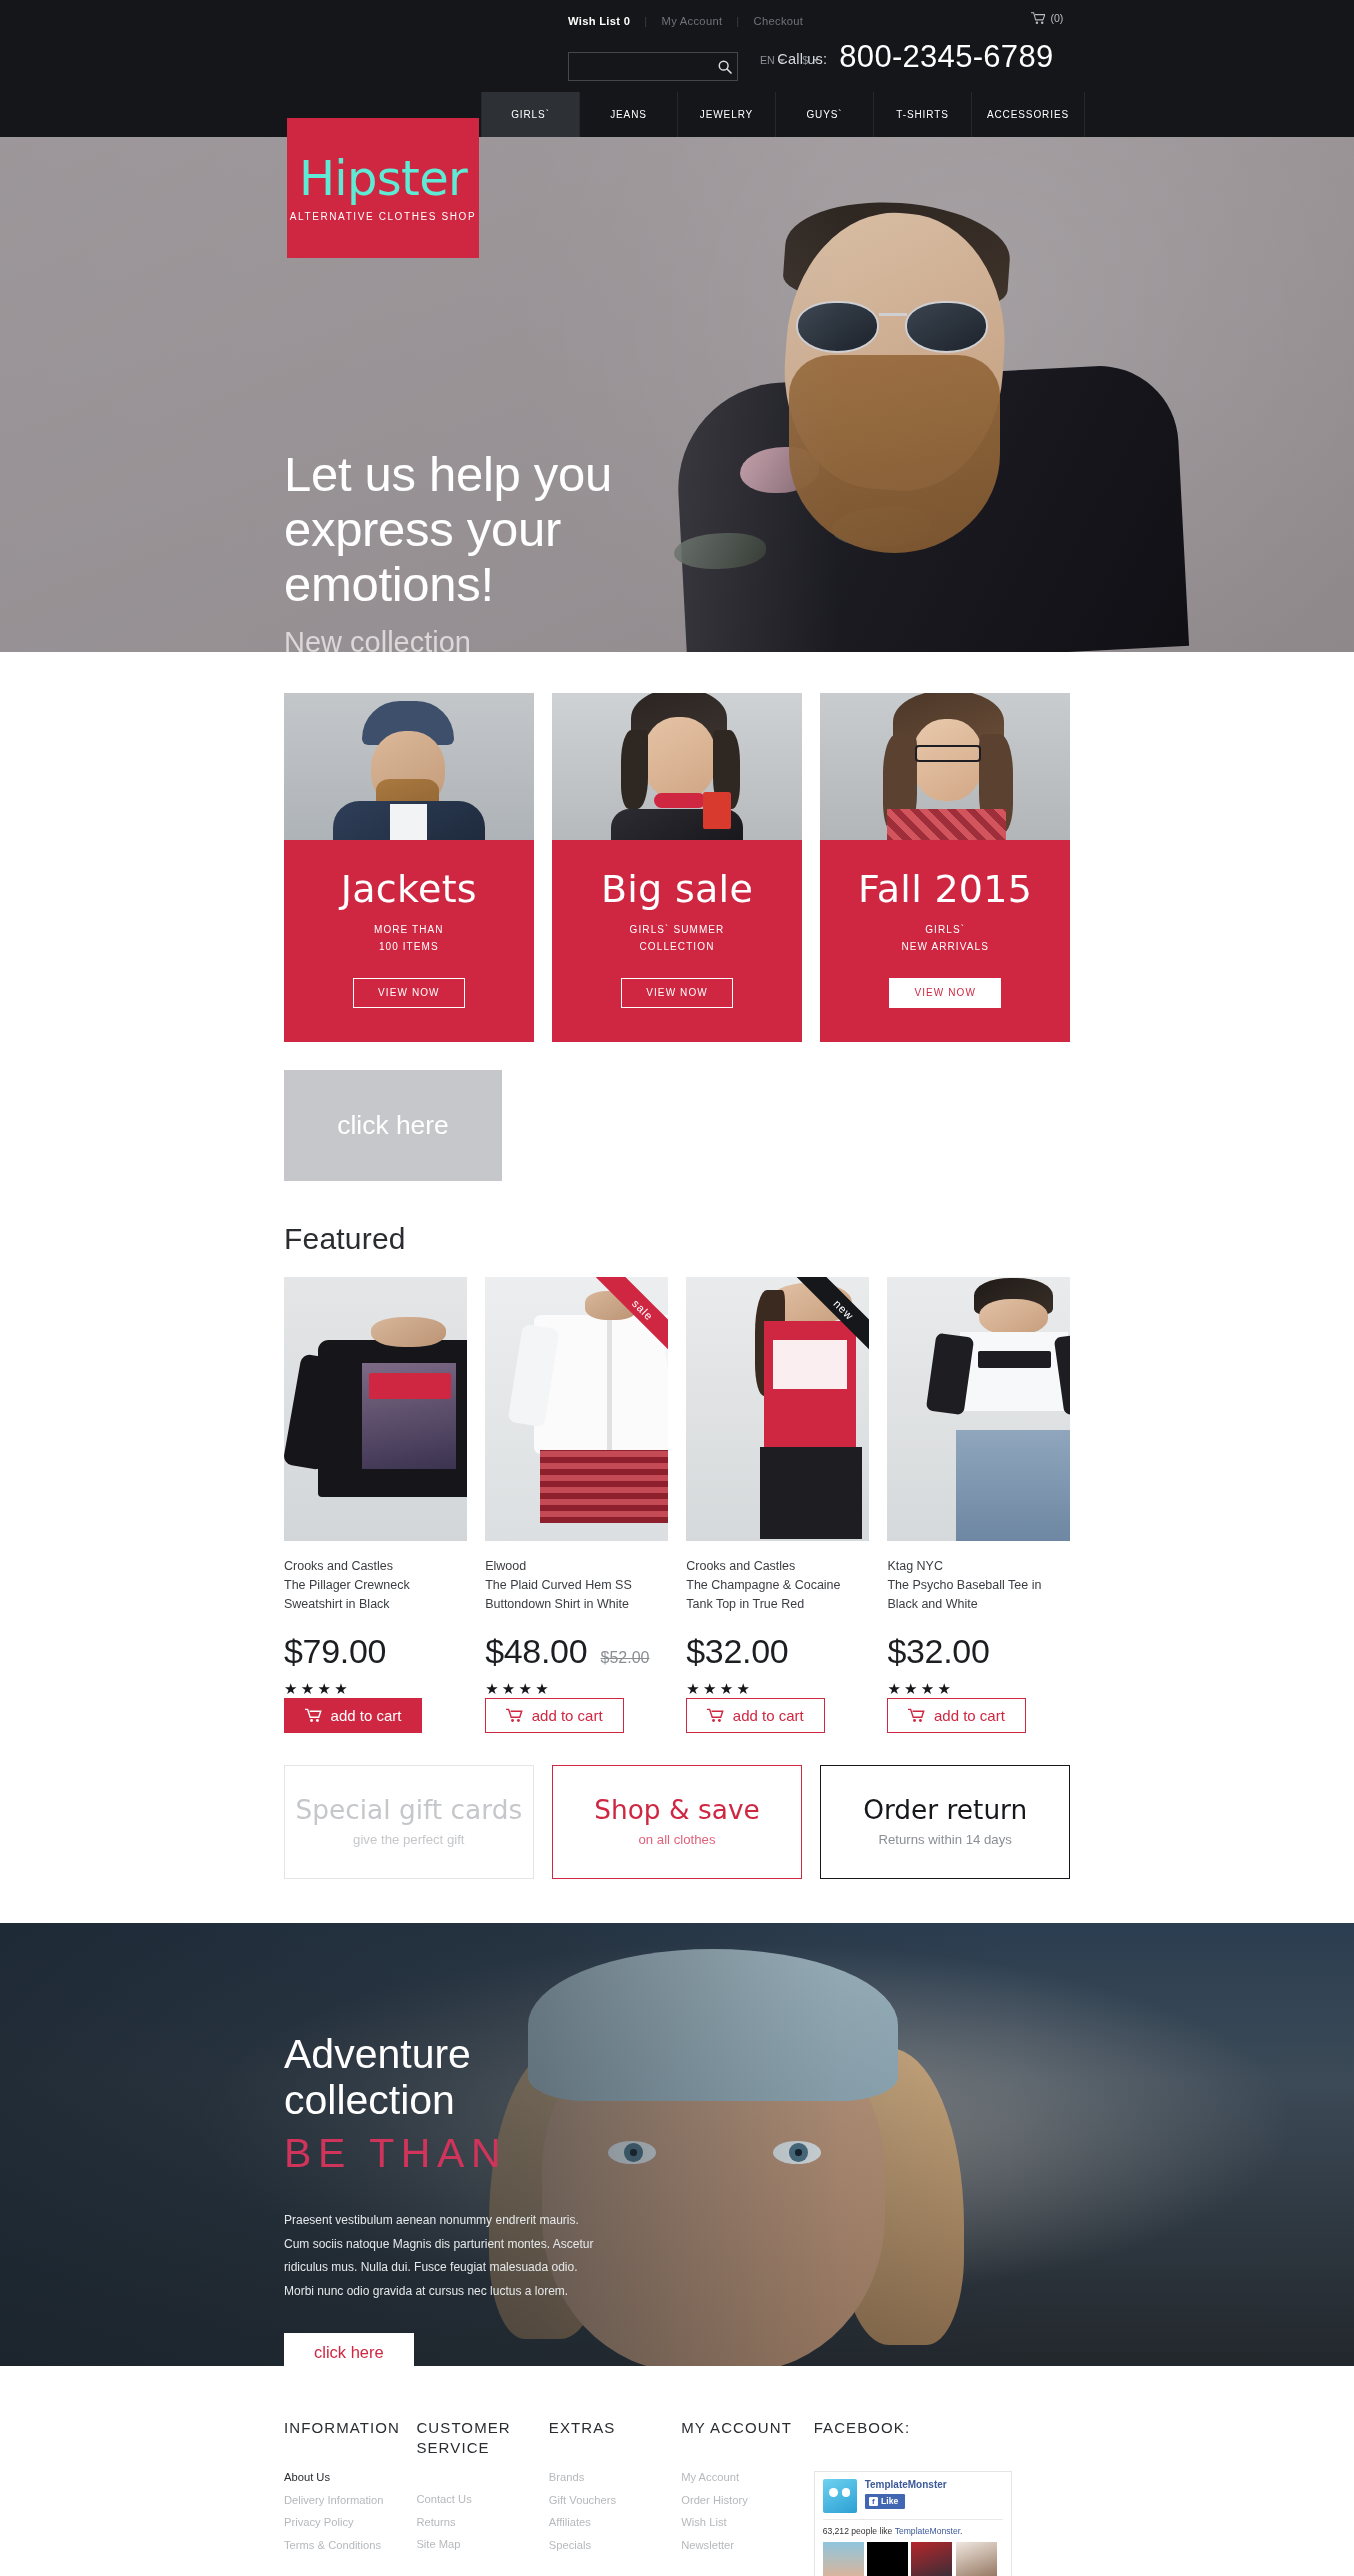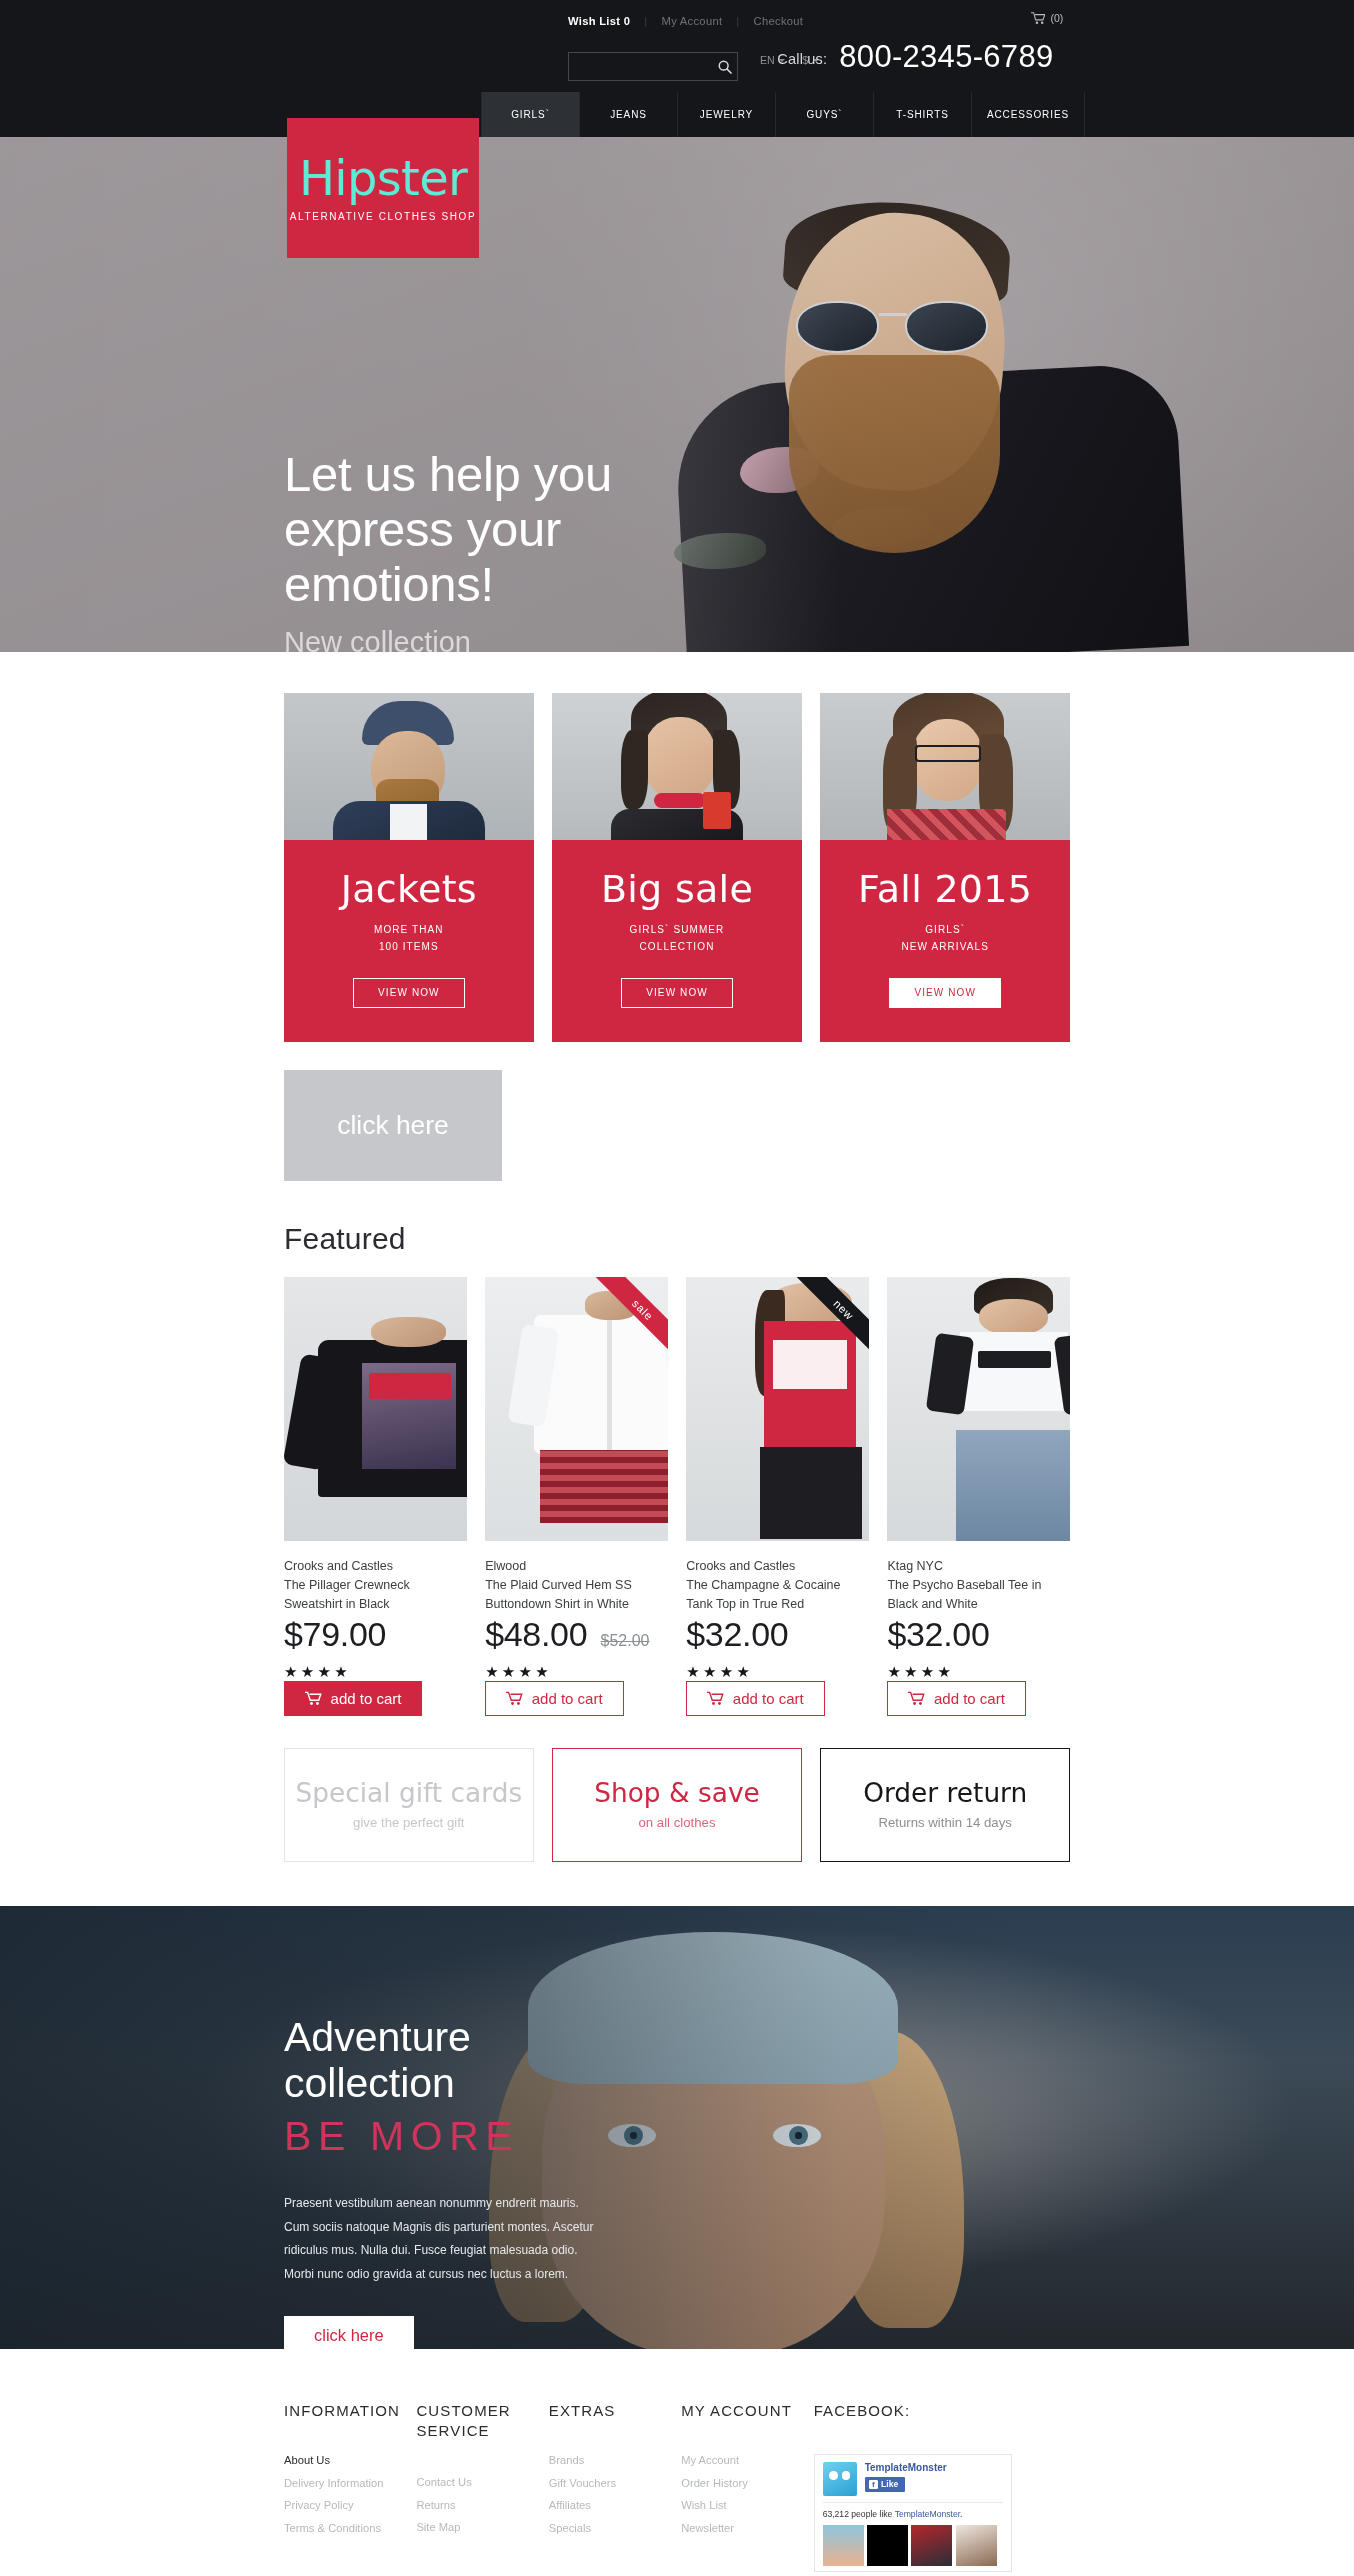--- a/index.html
+++ b/index.html
@@ -93,21 +93,21 @@
   .prods { width:786px; margin:21px auto 0; display:flex; gap:18.5px; }
   .prod { width:250px; }
   .prod-img { height:264px; position:relative; overflow:hidden; background:#dfe1e3; }
   .ribbon { position:absolute; top:0; right:0; width:78px; height:78px; overflow:hidden; }
   .ribbon i { position:absolute; display:block; width:116px; text-align:center; transform:rotate(45deg); right:-33px; top:22px;
               font-style:normal; font-size:11.2px; letter-spacing:0.9px; color:#fff; padding:4.6px 0; }
   .ribbon.sale i { background:#cf2741; }
   .ribbon.new i { background:#15171b; }
   .prod-brand { margin-top:16px; color:#3a3d41; font-size:12.5px; line-height:1.55; }
   .prod-name { color:#3a3d41; font-size:12.5px; line-height:1.55; }
-  .prod-price { margin-top:0; display:flex; align-items:baseline; gap:13.2px; }
+  .prod-price { margin-top:17px; display:flex; align-items:baseline; gap:13.2px; }
   .price-new { font-size:34px; font-weight:300; color:#1c1e21; letter-spacing:-0.3px;}
   .price-old { font-size:16px; color:#8b8f94; text-decoration:line-through; }
   .stars { margin-top:9.2px; color:#15171b; font-size:15px; letter-spacing:3.3px; }
   .cart-btn { display:inline-flex; align-items:center; gap:8.6px; border:0.7px solid #cf2741; background:#fff;
               color:#cf2741; font-size:15px; padding:8px 20px; cursor:pointer; font-family:"Liberation Sans", sans-serif;}
   .cart-btn.filled { background:#cf2741; color:#fff; border-color:#cf2741; }
   .cart-btn .ci svg { display:block; }
 
   
   .promos { width:786px; margin:32px auto 0; display:flex; gap:18.5px; }
@@ -482,21 +482,21 @@
     <div class="adv-eye" style="left:773px;">
         <i>
           <b></b>
         </i>
       </div>
     <div class="adv-shade"></div>
 
     <div class="adv-copy">
       <div class="adv-h">Adventure</div>
       <div class="adv-h">collection</div>
-      <div class="adv-free">BE MORE</div>
+      <div class="adv-free">BE THAN</div>
       <div class="adv-p">Praesent vestibulum aenean nonummy endrerit mauris. Cum sociis natoque Magnis dis parturient montes. Ascetur ridiculus mus. Nulla dui. Fusce feugiat malesuada odio. Morbi nunc odio gravida at cursus nec luctus a lorem.</div>
       <button class="adv-btn">click here</button>
     </div>
   </div>
 
   <div class="footer">
     <div class="fcols">
 
       <div class="fcol">
         <div class="fh">INFORMATION</div>

